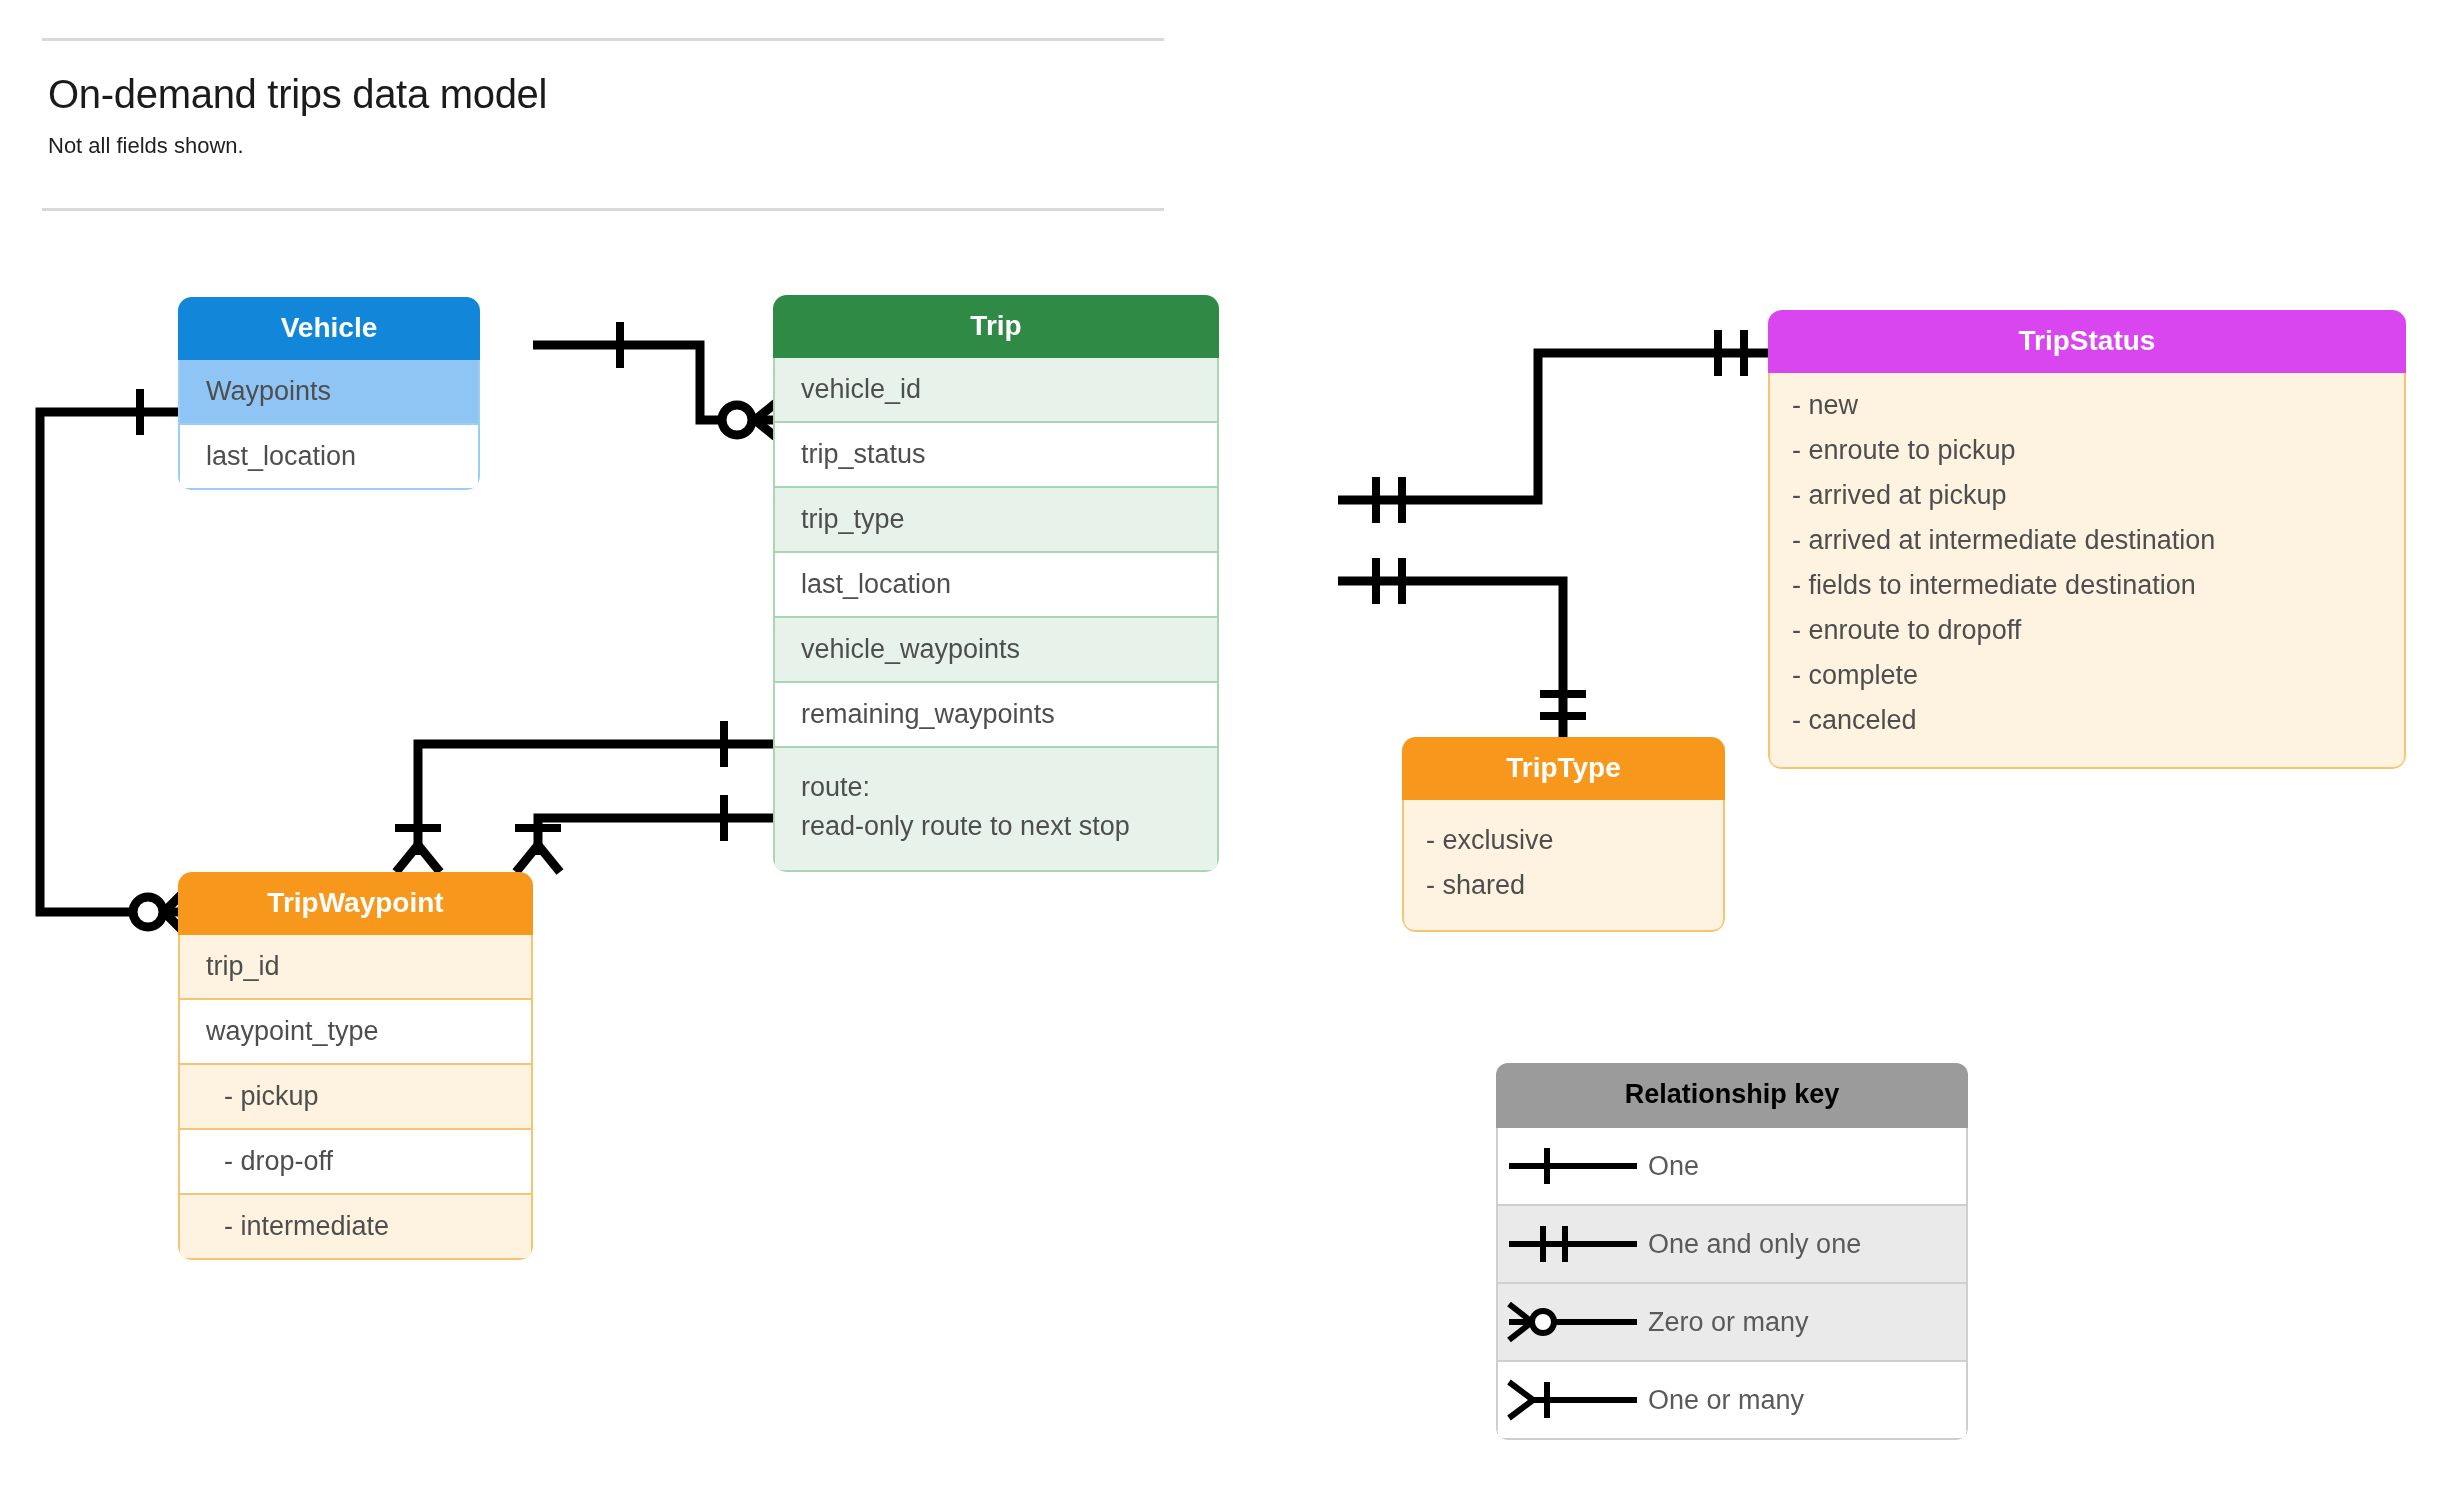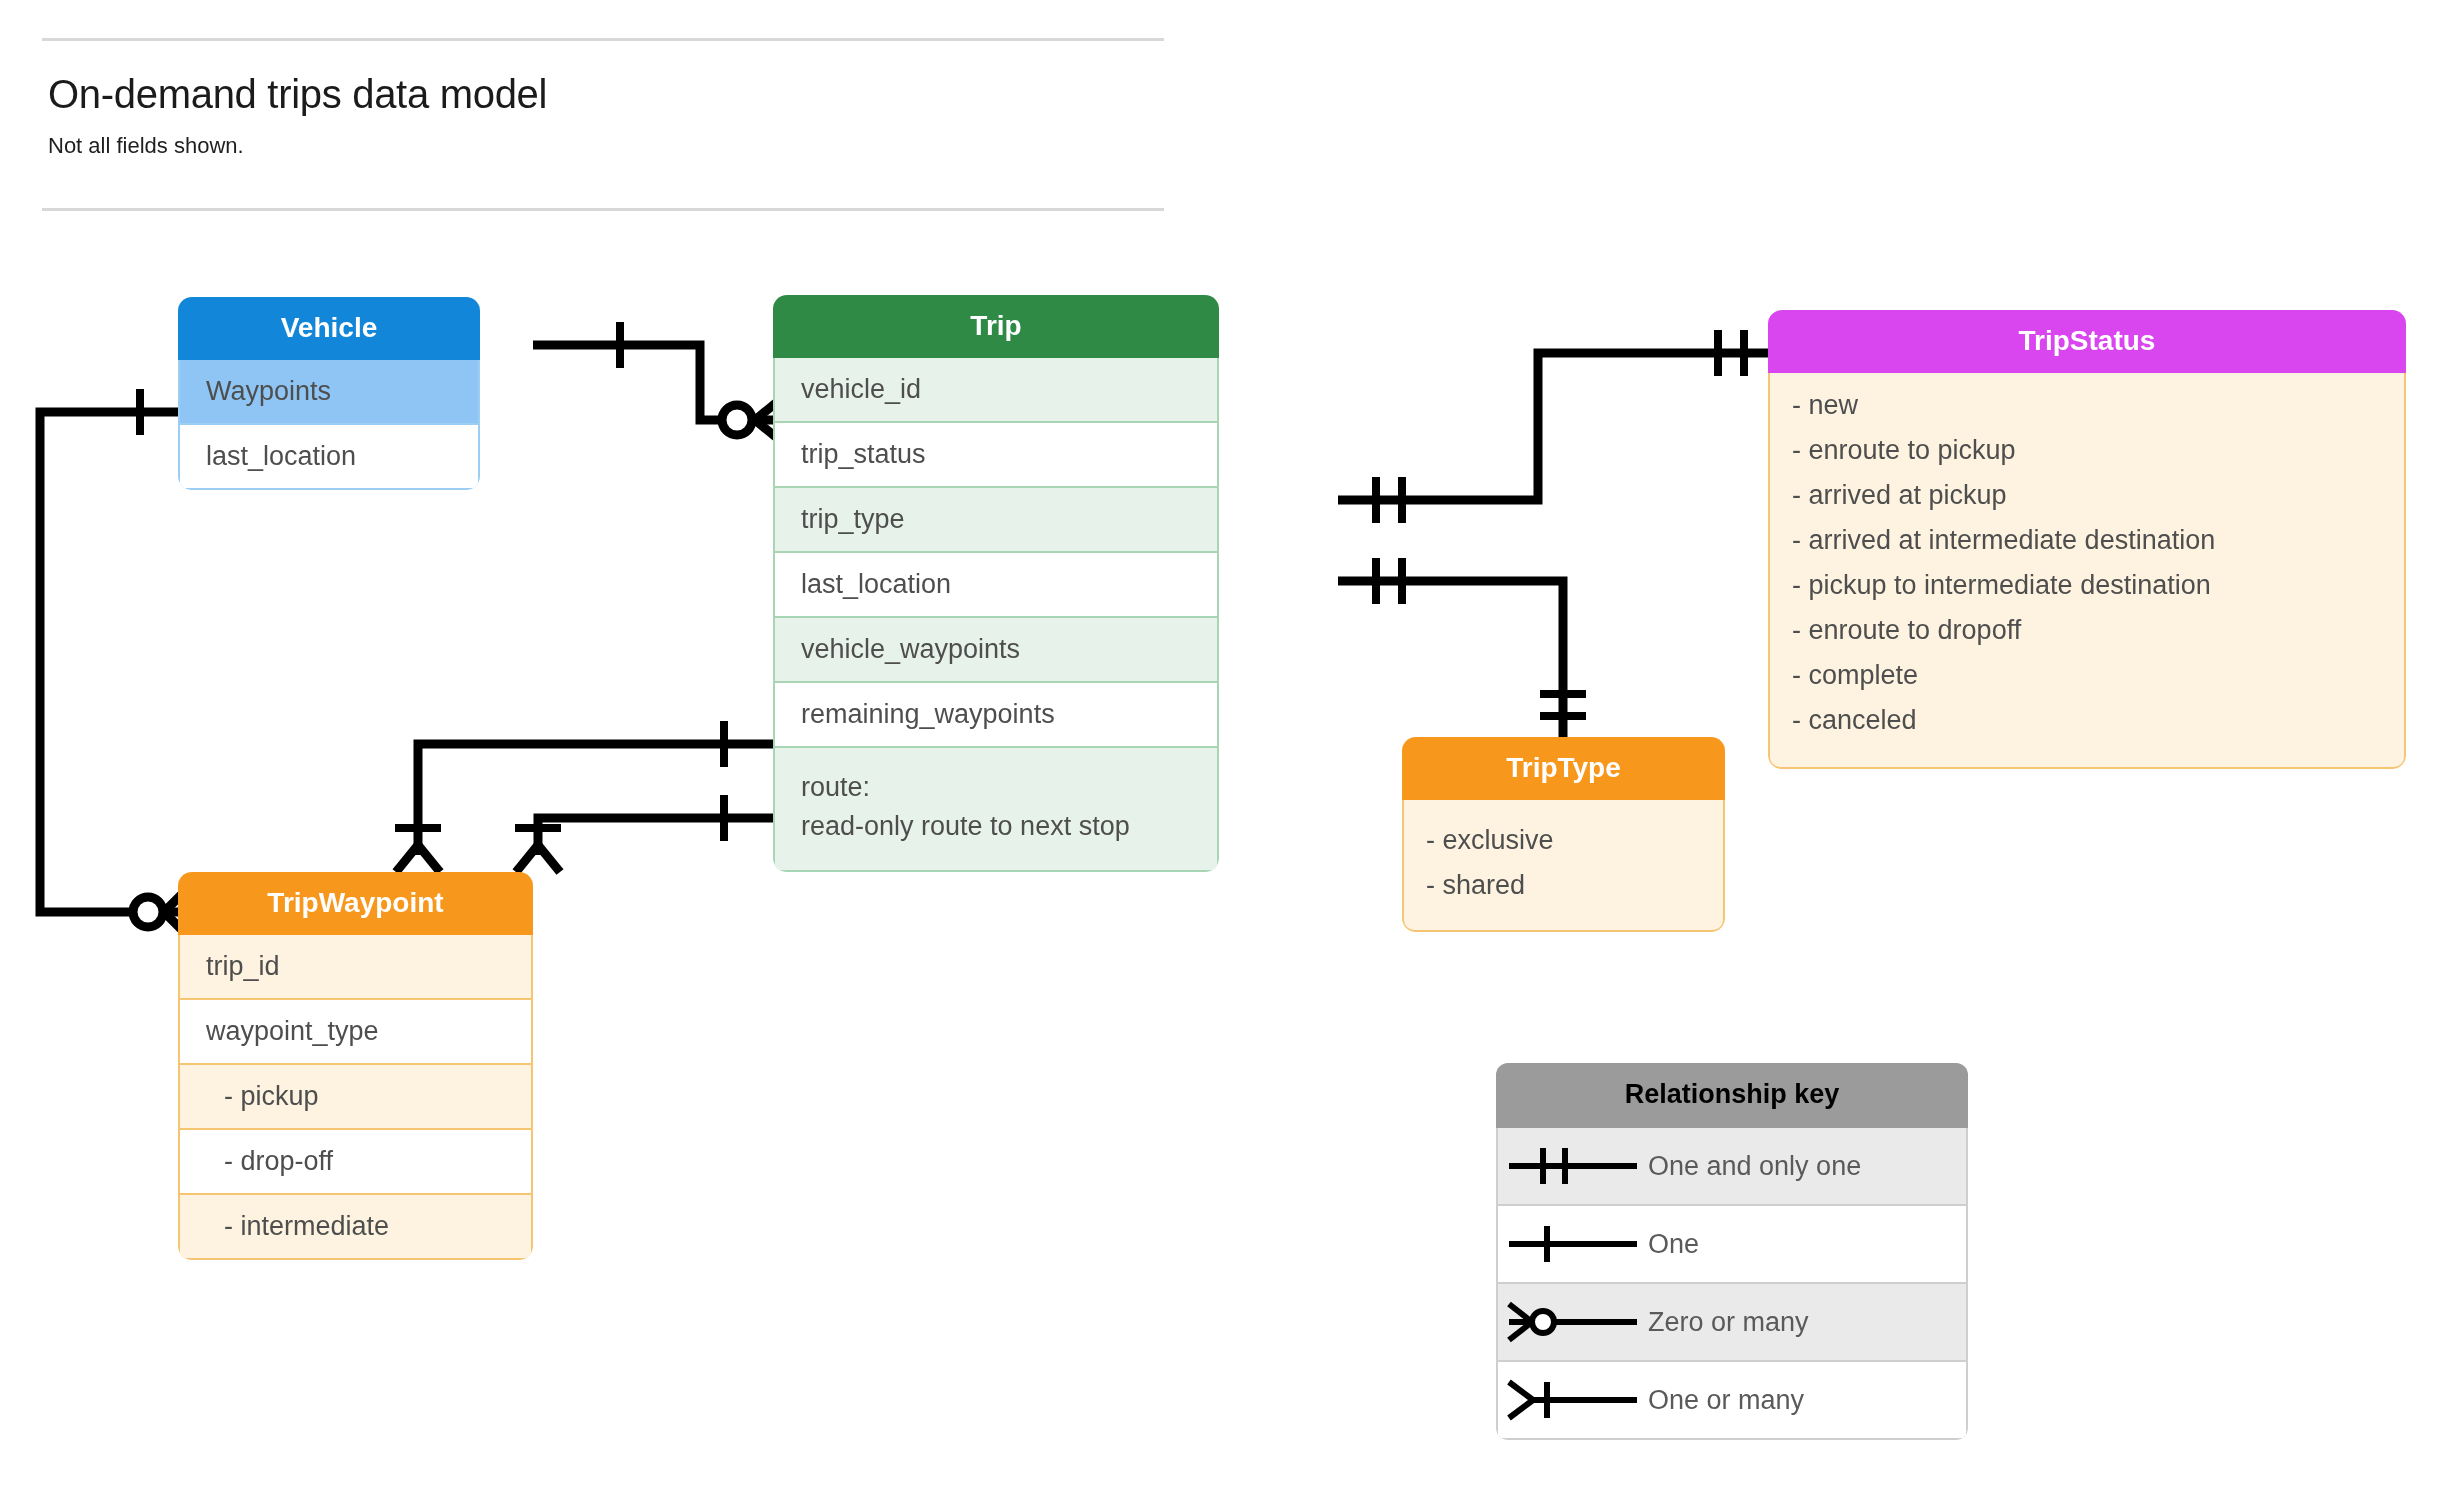--- a/index.html
+++ b/index.html
@@ -184,21 +184,21 @@
     </div>
   </div>
 
   <div class="entity" id="ent-tripstatus">
     <div class="entity-head">TripStatus</div>
     <div class="entity-body">
       <div class="enum">- new</div>
       <div class="enum">- enroute to pickup</div>
       <div class="enum">- arrived at pickup</div>
       <div class="enum">- arrived at intermediate destination</div>
-      <div class="enum">- pickup to intermediate destination</div>
+      <div class="enum">- fields to intermediate destination</div>
       <div class="enum">- enroute to dropoff</div>
       <div class="enum">- complete</div>
       <div class="enum">- canceled</div>
     </div>
   </div>
 
   <div class="entity" id="ent-triptype">
     <div class="entity-head">TripType</div>
     <div class="entity-body">
       <div class="enum">- exclusive</div>
@@ -214,43 +214,43 @@
       <div class="row row-alt indent">-  pickup</div>
       <div class="row row-plain indent">-  drop-off</div>
       <div class="row row-alt indent">-  intermediate</div>
     </div>
   </div>
 
   <div id="legend">
     <div class="legend-head">Relationship key</div>
     <div class="legend-body">
 
+      <div class="legend-row plain">
+        <div class="legend-sym">
+          <svg width="132" height="52" viewBox="0 0 132 52" xmlns="http://www.w3.org/2000/svg">
+            <g stroke="#000" stroke-width="6">
+              <line x1="2" y1="26" x2="130" y2="26"></line>
+              <line x1="40" y1="8" x2="40" y2="44"></line>
+            </g>
+          </svg>
+        </div>
+        <div class="legend-label">One</div>
+      </div>
+
       <div class="legend-row shade">
         <div class="legend-sym">
           <svg width="132" height="52" viewBox="0 0 132 52" xmlns="http://www.w3.org/2000/svg">
             <g stroke="#000" stroke-width="6">
               <line x1="2" y1="26" x2="130" y2="26"></line>
               <line x1="36" y1="8" x2="36" y2="44"></line>
               <line x1="58" y1="8" x2="58" y2="44"></line>
             </g>
           </svg>
         </div>
         <div class="legend-label">One and only one</div>
-      </div>
-
-      <div class="legend-row plain">
-        <div class="legend-sym">
-          <svg width="132" height="52" viewBox="0 0 132 52" xmlns="http://www.w3.org/2000/svg">
-            <g stroke="#000" stroke-width="6">
-              <line x1="2" y1="26" x2="130" y2="26"></line>
-              <line x1="40" y1="8" x2="40" y2="44"></line>
-            </g>
-          </svg>
-        </div>
-        <div class="legend-label">One</div>
       </div>
 
       <div class="legend-row shade">
         <div class="legend-sym">
           <svg width="132" height="52" viewBox="0 0 132 52" xmlns="http://www.w3.org/2000/svg">
             <g stroke="#000" stroke-width="6" fill="none">
               <line x1="44" y1="26" x2="130" y2="26"></line>
               <circle cx="36" cy="26" r="11" fill="#ffffff"></circle>
               <line x1="25" y1="26" x2="2" y2="8"></line>
               <line x1="25" y1="26" x2="2" y2="44"></line>

